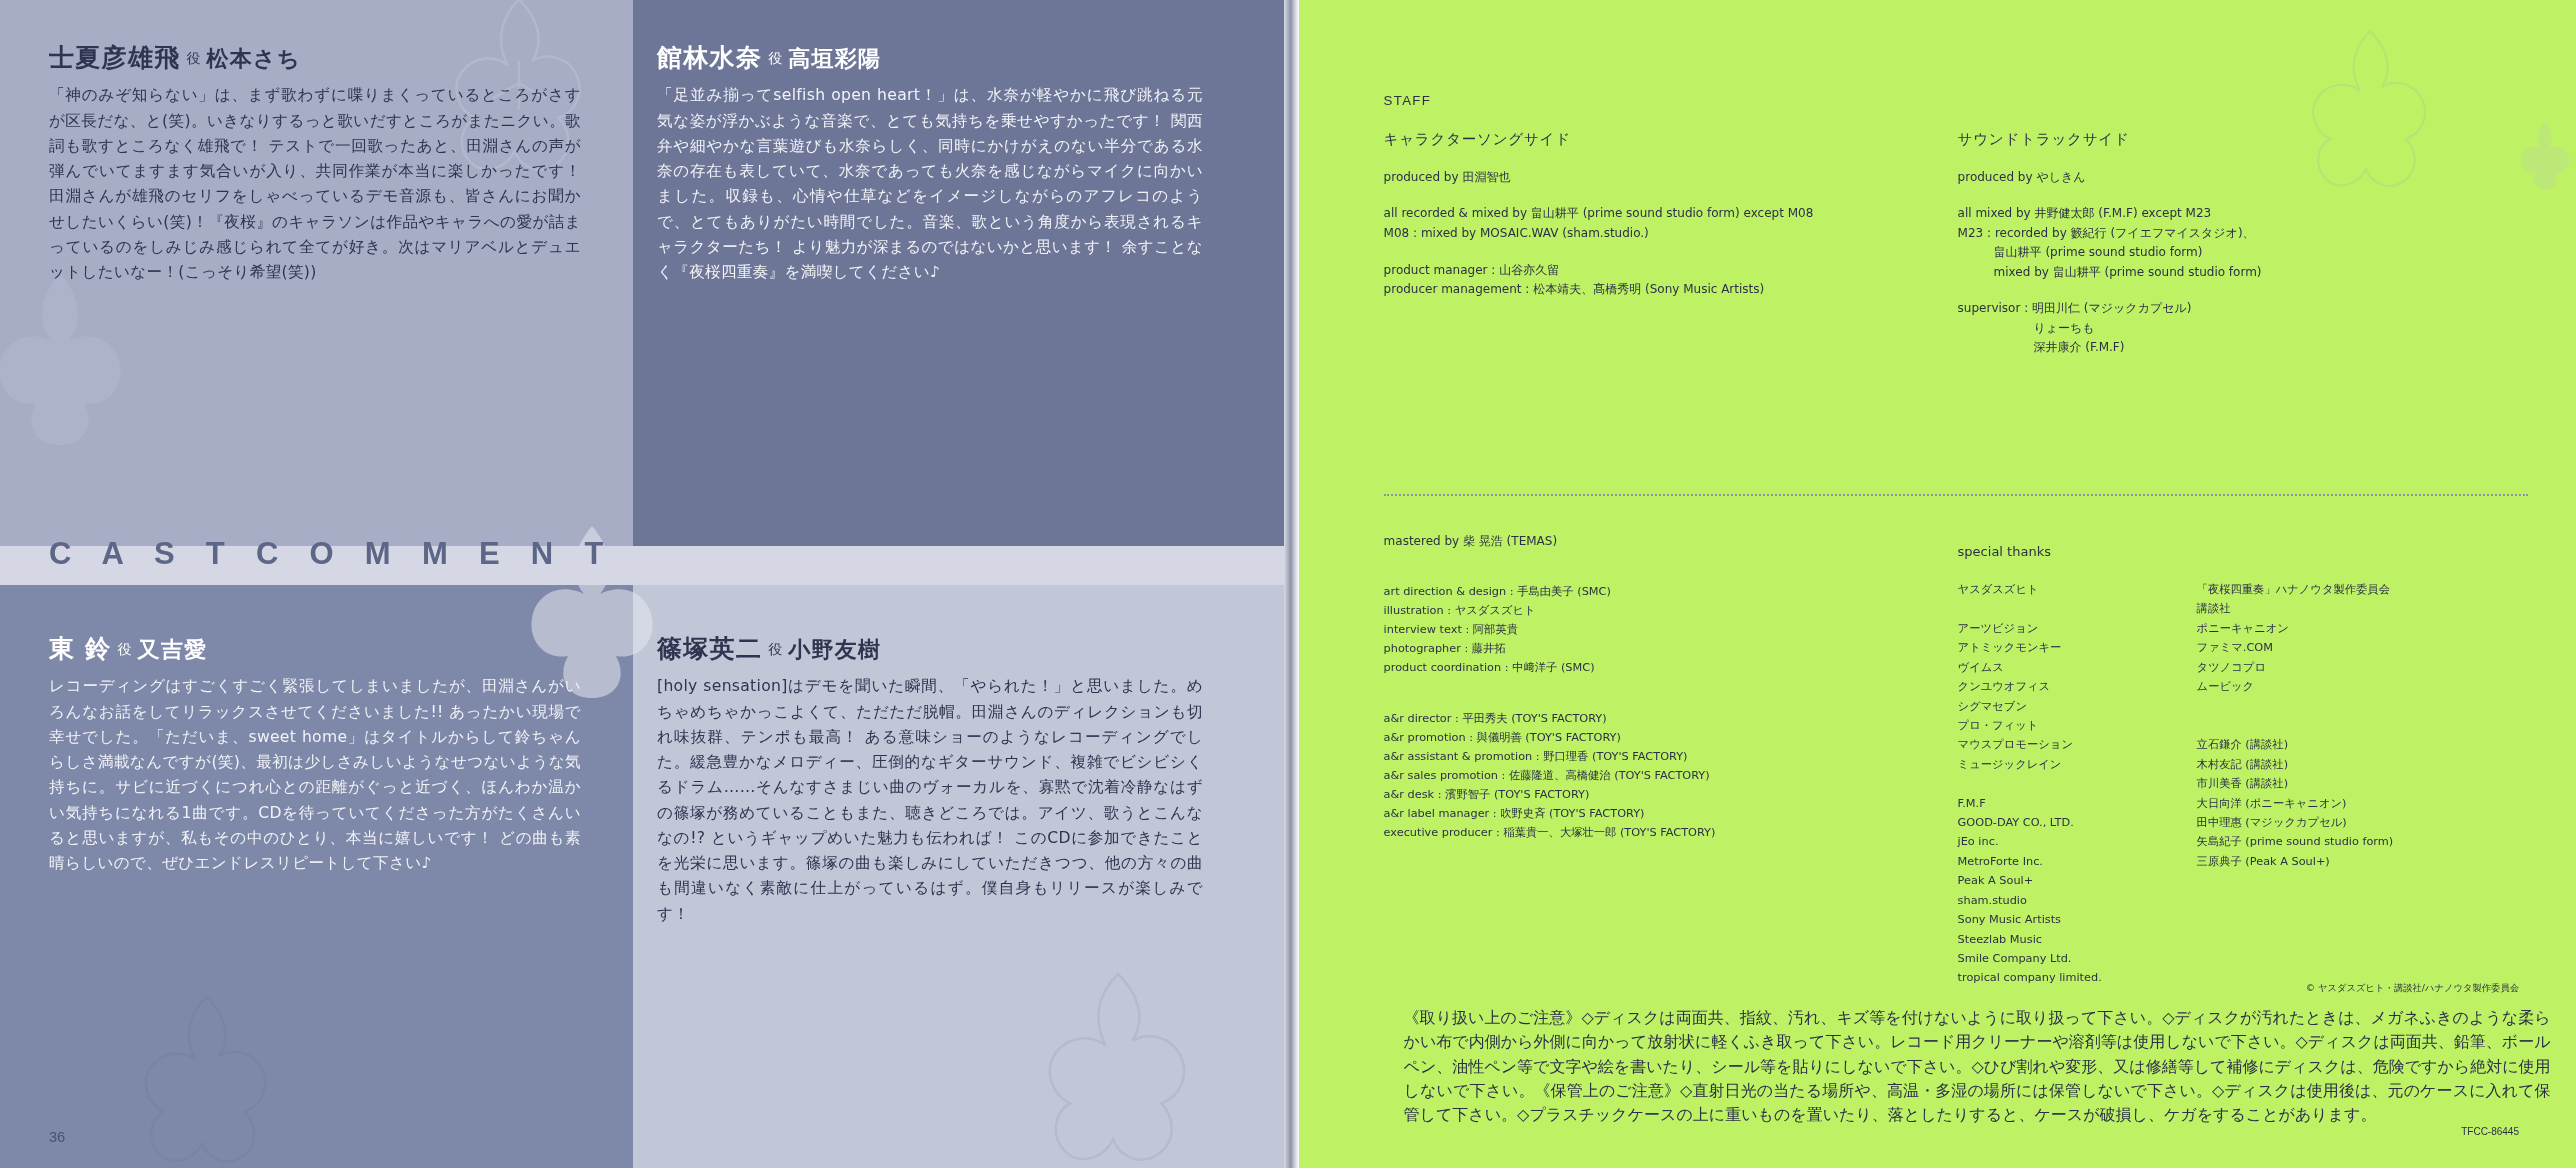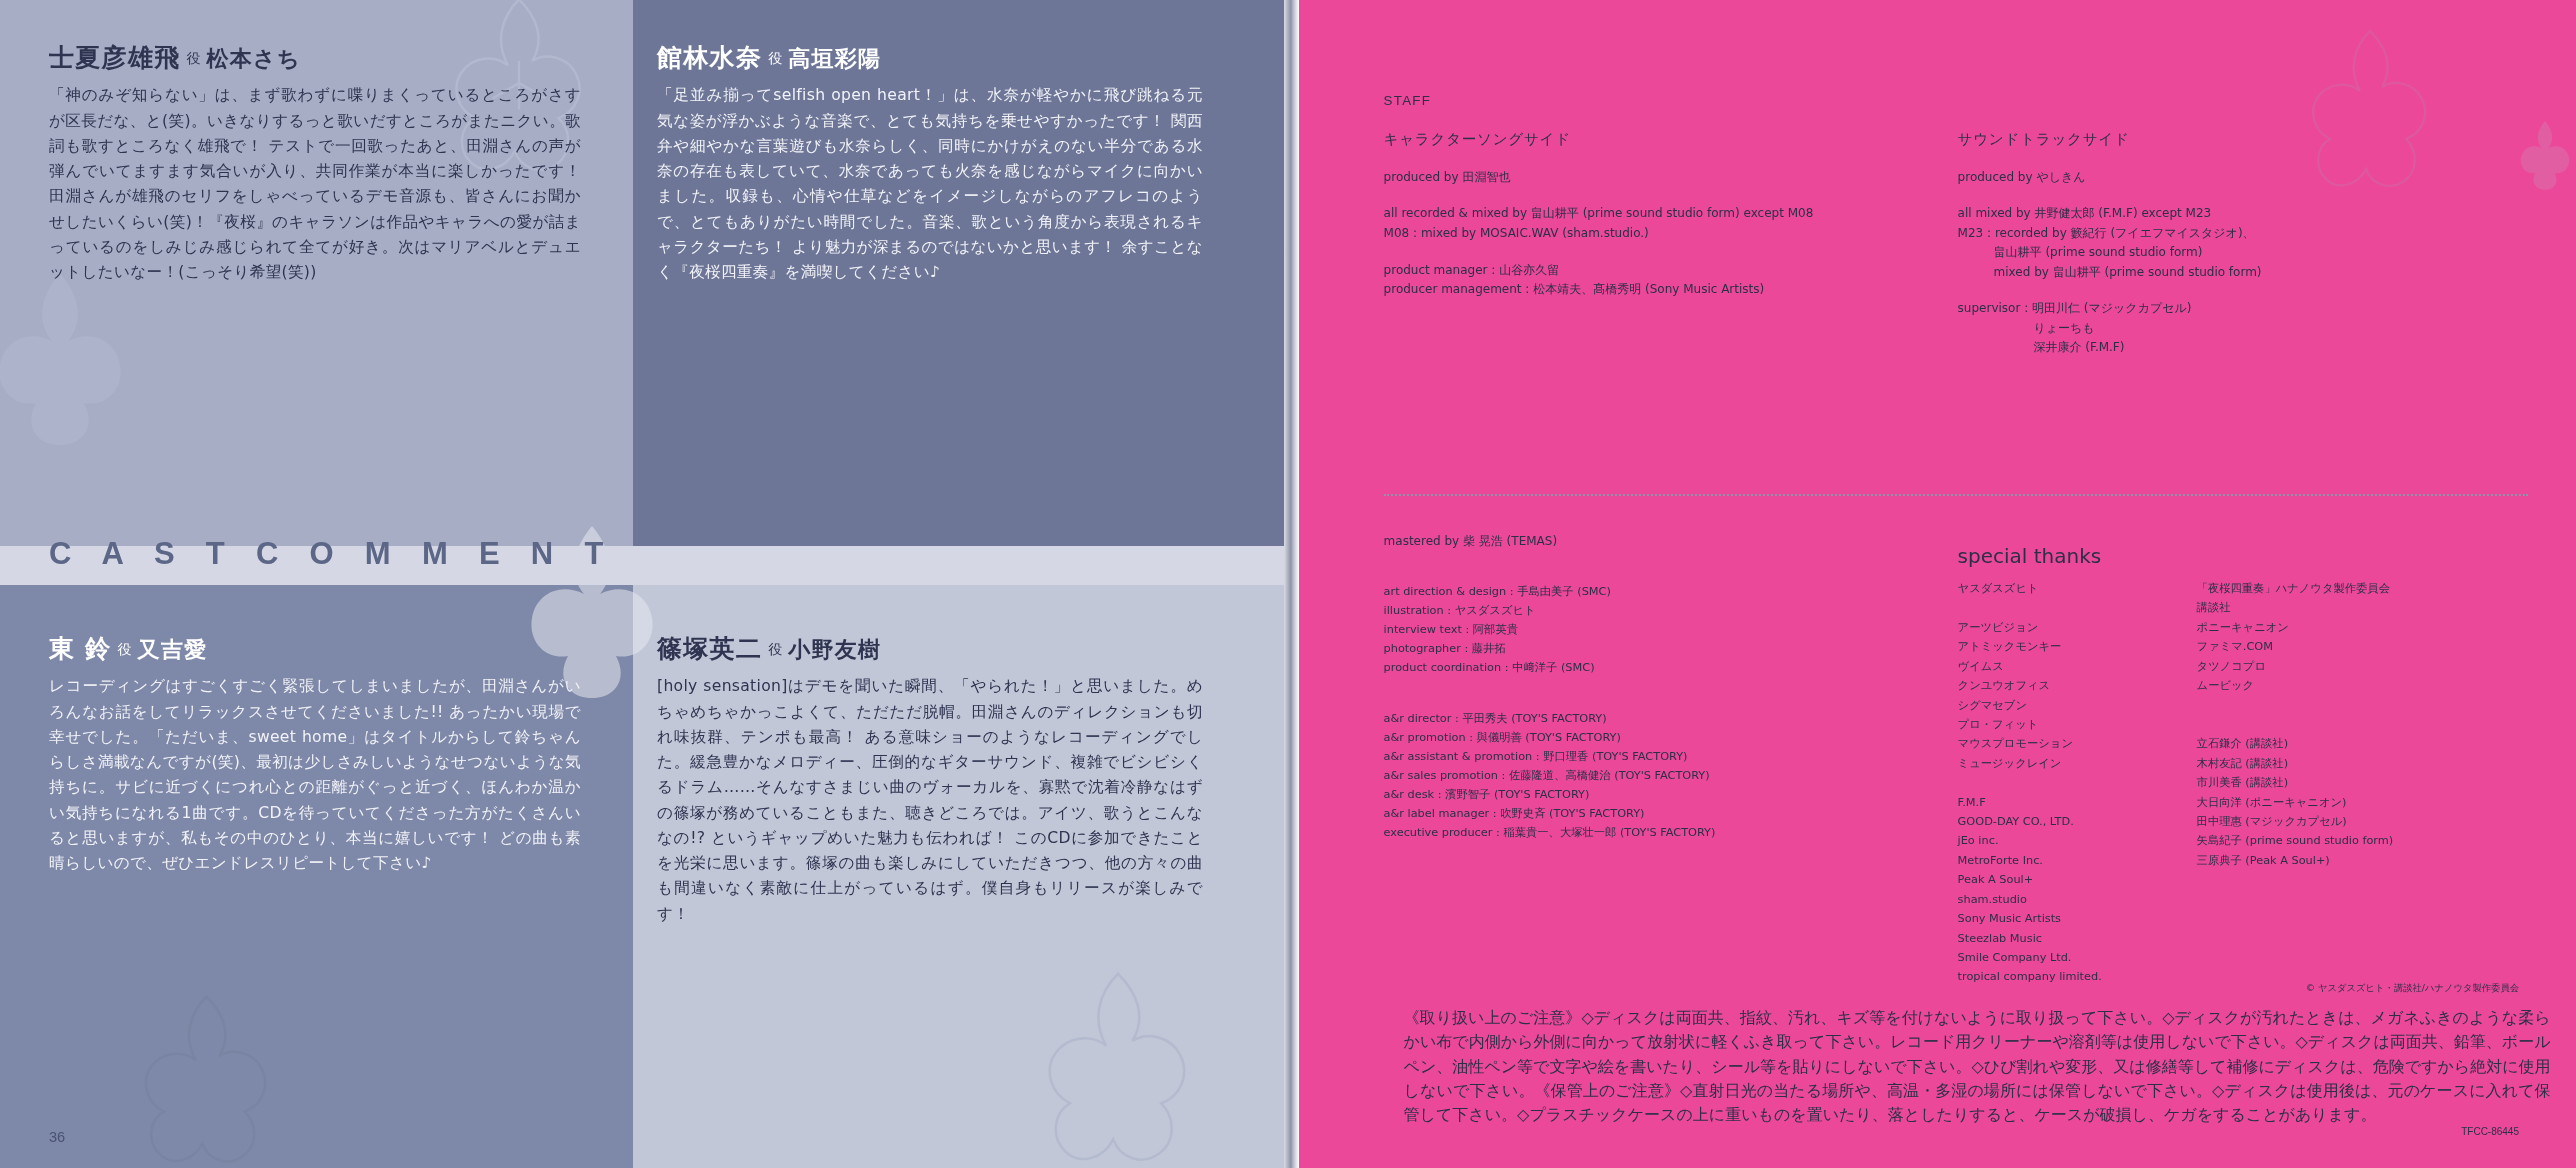--- a/index.html
+++ b/index.html
@@ -119,21 +119,21 @@
     height: 1168px;
     background: linear-gradient(to right, #d8dae3, #8e93a6 45%, #c9ccd8 70%, #ffffff);
     flex: 0 0 auto;
   }
 
   
   .right-page {
     position: relative;
     flex: 1 1 auto;
     height: 1168px;
-    background: #ec4899;
+    background: #bef264;
     overflow: hidden;
   }
   .staff-label {
     position: absolute;
     left: 85px; top: 93px;
     font-size: 13.3px;
     letter-spacing: 1.3px;
     color: #2b3047;
     font-family: "Liberation Sans", sans-serif;
   }
@@ -159,23 +159,23 @@
   .colB { position: absolute; left: 659px; top: 130px; width: 572px; }
   .dotted {
     position: absolute;
     left: 85px; top: 494px;
     width: 1144px;
     border-top: 2px dotted #8d93ab;
   }
   .colC { position: absolute; left: 85px; top: 532px; width: 546px; }
   .colD { position: absolute; left: 659px; top: 544px; width: 585px; }
   .thanks-head {
-    font-size: 20px;
-    color: #2b3047;
-    margin-bottom: 11px;
+    font-size: 13px;
+    color: #2b3047;
+    margin-bottom: 21px;
   }
   .thanks-cols {
     display: flex;
     gap: 26px;
   }
   .thanks-col { font-size: 11.3px; line-height: 1.72; color: #2b3047; }
   .copyright {
     position: absolute;
     right: 57px; top: 982px;
     font-size: 9.3px;

